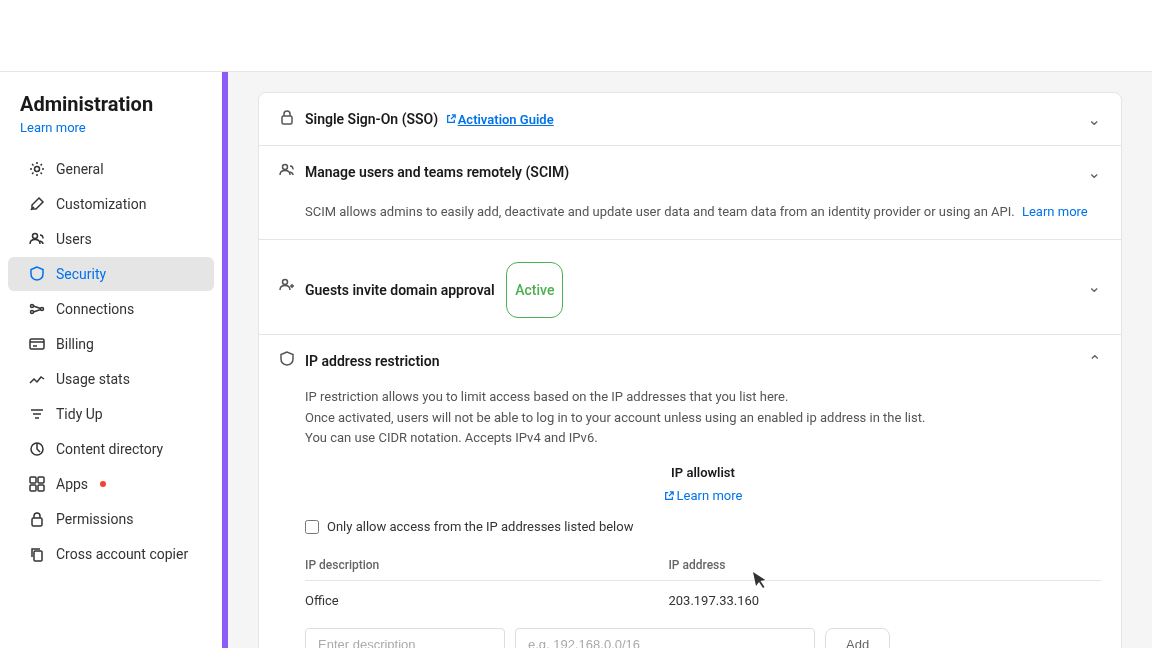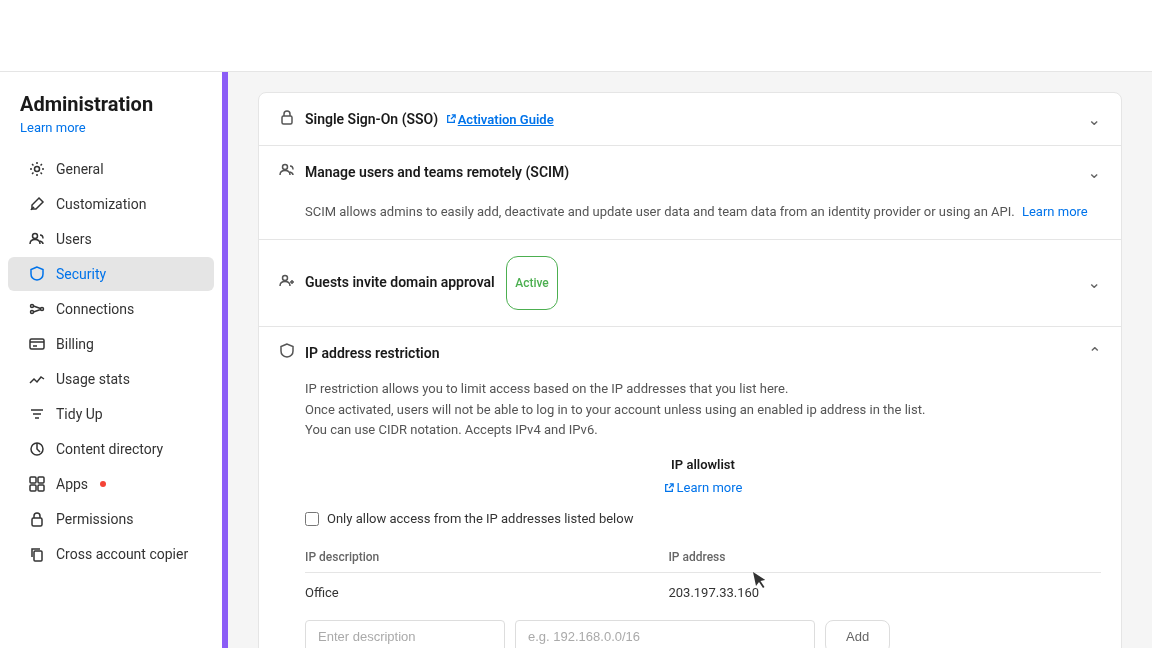--- a/index.html
+++ b/index.html
@@ -125,25 +125,26 @@
       font-size: 13px;
     }
     .chevron {
       color: #666;
       font-size: 16px;
     }
     .active-badge {
       display: inline-block;
       border: 1px solid #4caf50;
       color: #4caf50;
-      font-size: 12px;
+      font-size: 14px;
       padding: 19px 8px;
       border-radius: 12px;
       margin-left: 8px;
       font-weight: 500;
+      margin-top: 6px;
     }
     .section-body {
       padding: 4px 20px 16px 46px;
       font-size: 13px;
       color: #555;
       line-height: 1.6;
     }
     .section-body .link {
       margin-left: 4px;
     }

